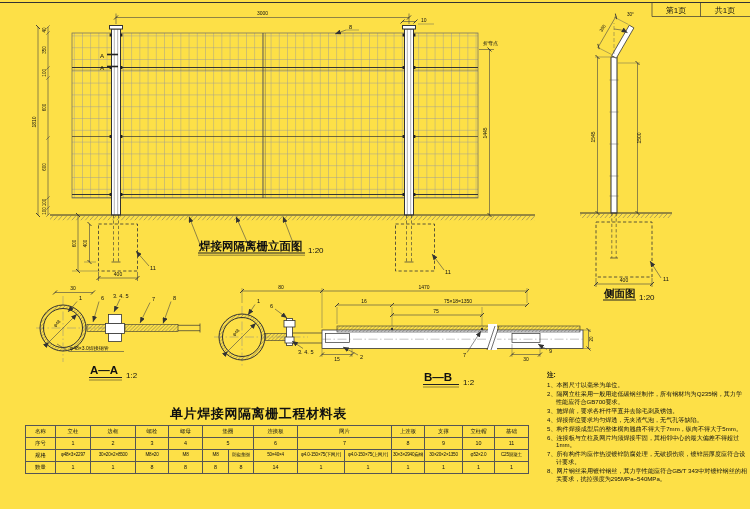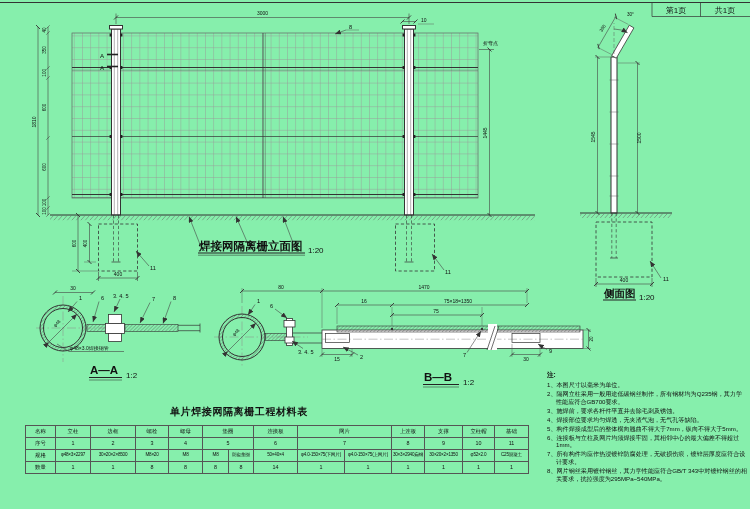--- a/index.html
+++ b/index.html
@@ -1,33 +1,33 @@
 <!DOCTYPE html>
 <html><head>
 <meta charset="utf-8">
 <style>
   html,body{margin:0;padding:0;background:#e8e8e8;}
-  .sheet{position:relative;width:750px;height:509px;background:#86efac;overflow:hidden;
+  .sheet{position:relative;width:750px;height:509px;background:#fde047;overflow:hidden;
          font-family:"Liberation Sans",sans-serif;}
   .sheet svg{position:absolute;left:0;top:0;}
   svg text{fill:#111;font-family:"Liberation Sans",sans-serif;}
   .ln{stroke:#333;stroke-width:1;fill:none}
   .l7{stroke:#333;stroke-width:.7;fill:none}
   .l5{stroke:#555;stroke-width:.45;fill:none}
   .dim{stroke:#444;stroke-width:.6;fill:none}
   .dsh{stroke:#333;stroke-width:.8;fill:none;stroke-dasharray:3.2,2.2}
   .dsh7{stroke:#333;stroke-width:.6;fill:none;stroke-dasharray:3.2,2.2}
   .cl{stroke:#888;stroke-width:.5;fill:none;stroke-dasharray:9,2.5,1.5,2.5}
   .wf{fill:#fff;stroke:#333;stroke-width:1}
   .wf7{fill:#fff;stroke:#333;stroke-width:.8}
   .clip{fill:#222;stroke:none}
   .t45{font-size:4.6px}.t5{font-size:5px}.t55{font-size:5.6px}.t6{font-size:6.2px}
   .t8{font-size:8px}.tt{font-size:11.5px;font-weight:bold}.tt2{font-size:10.5px;font-weight:bold}
   .tm{text-anchor:middle}
-  .tbl-title{position:absolute;left:170px;top:405px;font-size:10px;font-weight:bold;
+  .tbl-title{position:absolute;left:170px;top:405px;font-size:13px;font-weight:bold;
              letter-spacing:.6px;color:#111}
   table.mat{position:absolute;left:25px;top:425px;border-collapse:collapse;table-layout:fixed;
             width:503px;background:transparent}
   table.mat td{border:1px solid #555;font-size:5.4px;text-align:center;padding:0;height:11px;
                line-height:1;overflow:hidden;white-space:nowrap;color:#111;font-weight:normal}
   table.mat td.spec{font-size:4.6px;letter-spacing:-.2px}
   .notes{position:absolute;left:547px;top:371px;width:201px;color:#111}
   .nh{font-size:6.6px;font-weight:bold;margin-bottom:1px}
   .note-item{font-size:6.1px;line-height:1.3;margin-bottom:1px;padding-left:9px;text-indent:-9px}
 </style>

